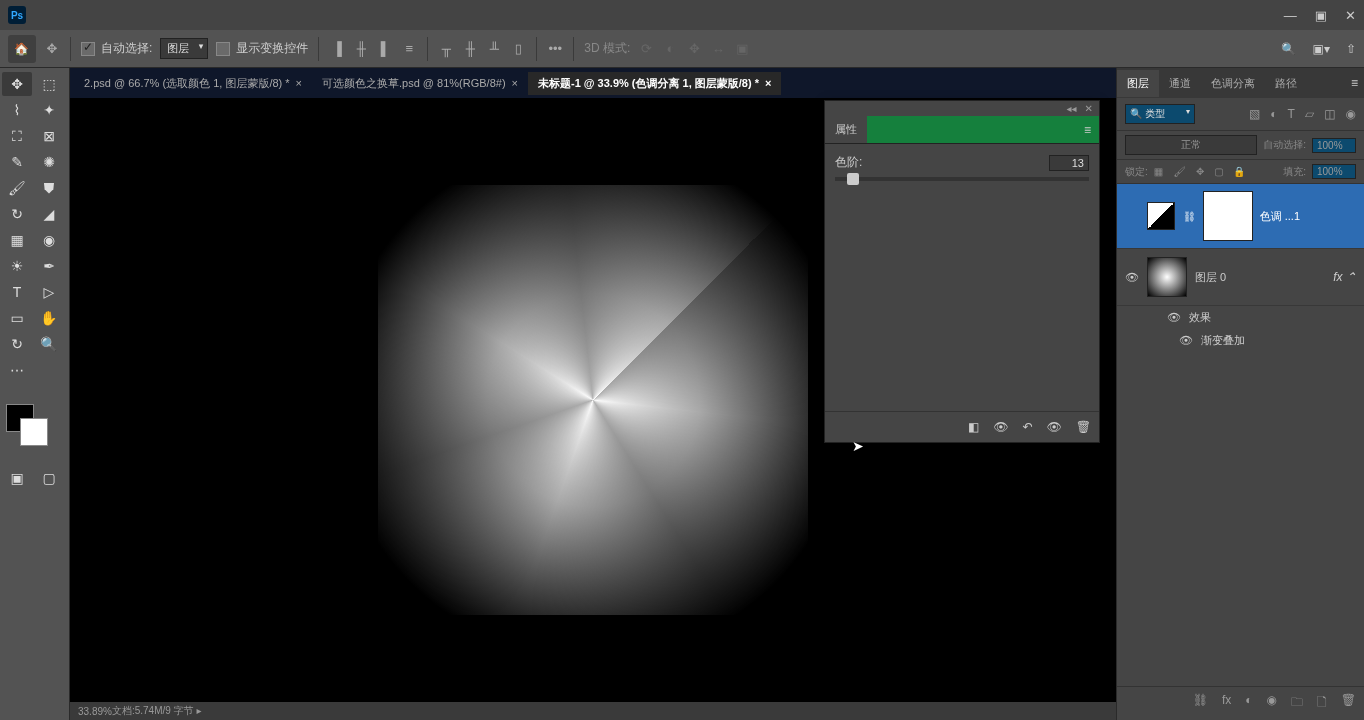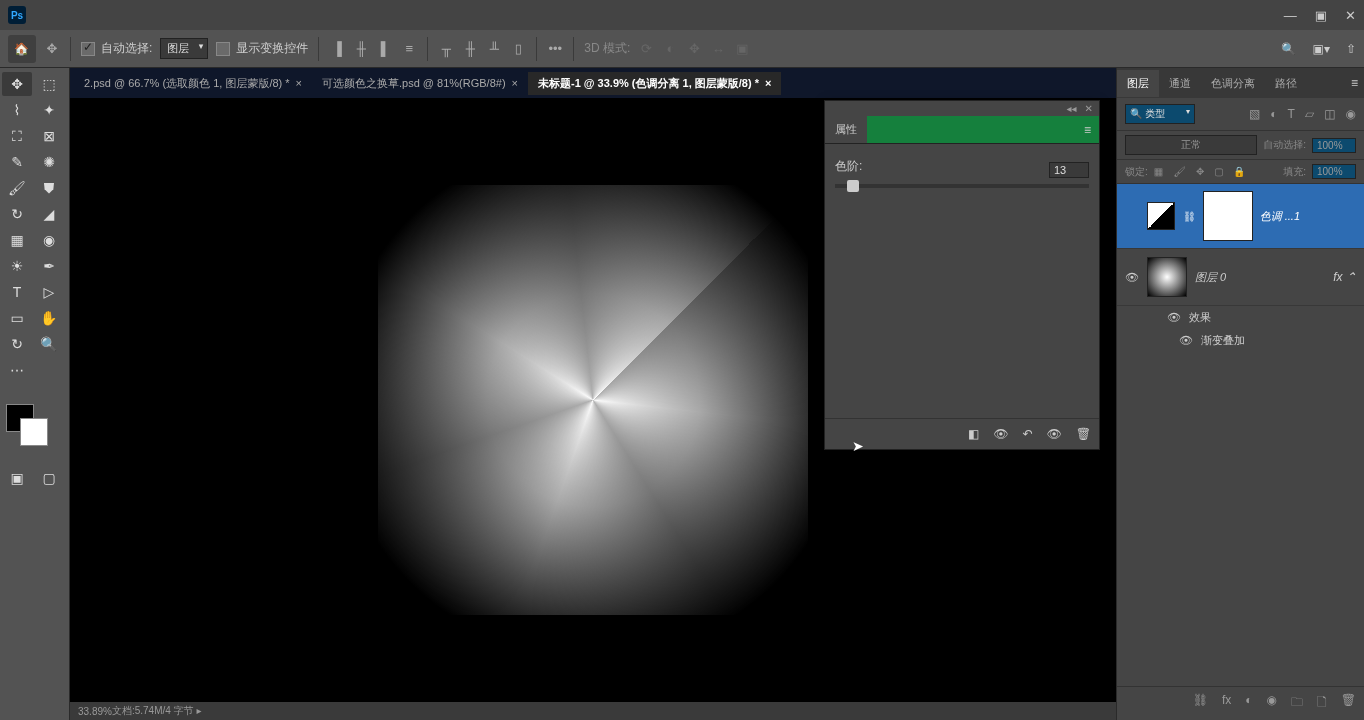--- a/index.html
+++ b/index.html
@@ -37,21 +37,21 @@
 .canvas-img::before { content: ""; position: absolute; inset: 0; background: conic-gradient(from 45deg, rgba(0,0,0,0.3), transparent, rgba(0,0,0,0.3), transparent, rgba(0,0,0,0.3), transparent, rgba(0,0,0,0.3), transparent); mix-blend-mode: multiply; }
 .status { height: 18px; background: #3a3a3a; display: flex; align-items: center; padding: 0 8px; font-size: 10px; color: #999; }
 .props-panel { position: absolute; left: 824px; top: 100px; width: 276px; background: #454545; border: 1px solid #222; box-shadow: 0 2px 8px rgba(0,0,0,0.5); }
 .props-tabs { height: 28px; display: flex; align-items: center; background: #15803d; border-bottom: 1px solid #222; }
 .props-tab { padding: 6px 10px; font-size: 11px; background: #454545; }
 .props-body { padding: 10px; }
 .adj-header { display: flex; align-items: center; gap: 8px; margin-bottom: 12px; }
 .adj-icon { width: 18px; height: 18px; background: linear-gradient(135deg, #fff 50%, #000 50%); border: 1px solid #888; }
 .adj-mask { width: 18px; height: 18px; background: #fff; border: 1px solid #888; }
 .input-row { display: flex; align-items: center; justify-content: space-between; margin-bottom: 6px; }
-.num-input { width: 40px; background: #3a3a3a; border: 1px solid #222; color: #ddd; text-align: left; padding: 1px 4px; font-size: 11px; margin-top: 8px; }
+.num-input { width: 40px; background: #3a3a3a; border: 1px solid #222; color: #ddd; text-align: right; padding: 1px 4px; font-size: 11px; }
 .slider { width: 100%; height: 4px; background: #333; position: relative; margin: 6px 0 20px; }
 .slider-thumb { width: 12px; height: 12px; background: #ccc; position: absolute; left: 12px; top: -4px; border-radius: 2px; }
 .props-footer { display: flex; justify-content: flex-end; gap: 14px; padding: 8px; border-top: 1px solid #333; }
 .right-panels { width: 248px; background: #454545; border-left: 1px solid #2a2a2a; display: flex; flex-direction: column; }
 .panel-tabs { height: 30px; background: #383838; display: flex; align-items: center; }
 .ptab { padding: 6px 10px; font-size: 11px; color: #aaa; cursor: pointer; }
 .ptab.active { background: #454545; color: #fff; }
 .filter-row { display: flex; align-items: center; padding: 6px 8px; gap: 6px; border-bottom: 1px solid #333; }
 .kind-select { flex: 0 0 70px; background: #0c4a6e; border: 1px solid #222; padding: 2px 4px; font-size: 10px; color: #ddd; position: relative; }
 .kind-select::after { content: "▾"; float: right; font-size: 8px; }
@@ -62,21 +62,21 @@
 .opacity-val { background: #0c4a6e; border: 1px solid #222; padding: 1px 4px; font-size: 10px; color: #999; width: 44px; }
 .lock-row { display: flex; align-items: center; padding: 4px 8px; gap: 6px; border-bottom: 1px solid #333; font-size: 10px; color: #888; }
 .lock-icons { display: flex; gap: 10px; }
 .layers-list { flex: 1; overflow: auto; }
 .layer { display: flex; align-items: center; padding: 8px; gap: 8px; border-bottom: 1px solid #383838; }
 .layer.active { background: #2d6cb3; color: #fff; }
 .vis { width: 14px; text-align: center; font-size: 11px; }
 .thumb { width: 40px; height: 40px; background: #fff; border: 1px solid #222; }
 .thumb.adj { background: linear-gradient(135deg, #fff 50%, #000 50%); width: 28px; height: 28px; }
 .thumb.mask { background: #fff; width: 48px; height: 48px; border: 2px solid #fff; outline: 1px solid #222; }
-.layer-name { font-size: 11px; font-style: italic; }
+.layer-name { font-size: 11px; }
 .sublayer { display: flex; align-items: center; gap: 8px; padding: 4px 8px 4px 50px; font-size: 11px; color: #ccc; }
 .layers-footer { display: flex; justify-content: flex-end; gap: 14px; padding: 6px 8px; border-top: 1px solid #333; font-size: 12px; color: #999; }
 .cursor-arrow { position: absolute; left: 852px; top: 438px; font-size: 14px; color: #fff; z-index: 100; pointer-events: none; }
 </style>
 </head>
 <body>
 
 <div class="titlebar">
   <div class="ps-icon">Ps</div>
   <div class="win-controls">
@@ -203,21 +203,21 @@
       <div class="tab active">
           <span>未标题-1 @ 33.9% (色调分离 1, 图层蒙版/8) *</span>
           <span>×</span>
         </div>
     </div>
     <div class="canvas-area">
       <div class="canvas-img"></div>
     </div>
     <div class="status">
       <span>33.89%</span>
-      <span><span>文档:5.74M/4 字节</span> ▸</span>
+      <span><span>文档:5.74M/9 字节</span> ▸</span>
     </div>
   </div>
 
   <div class="right-panels">
     <div class="panel-tabs">
       <div class="ptab active">图层</div>
       <div class="ptab">通道</div>
       <div class="ptab">色调分离</div>
       <div class="ptab">路径</div>
       <span style="margin-left:auto;padding:0 6px">≡</span>

